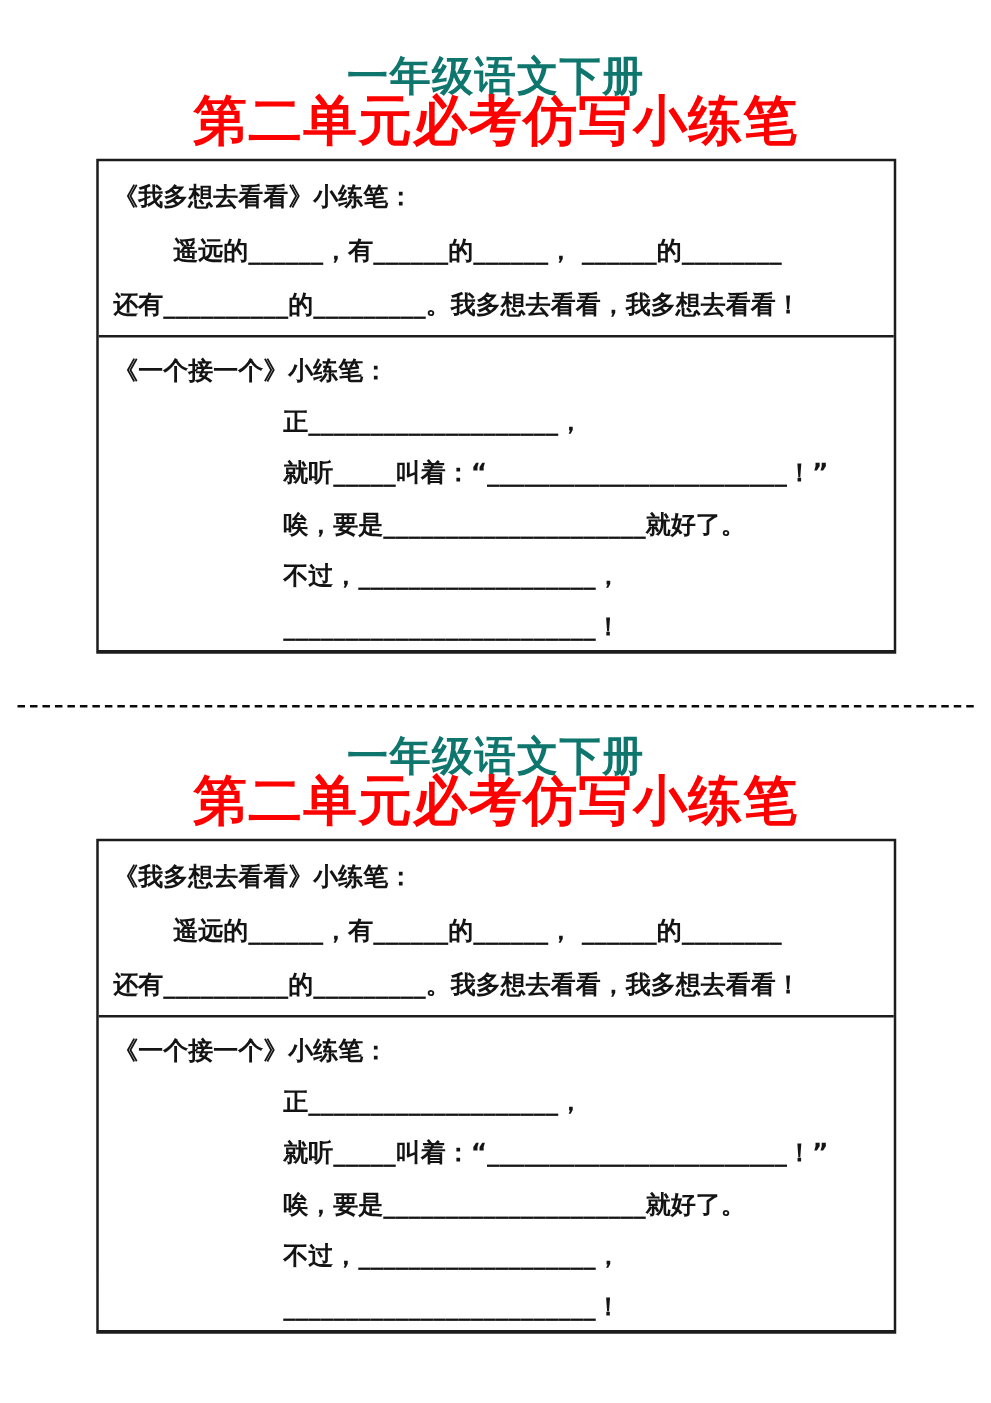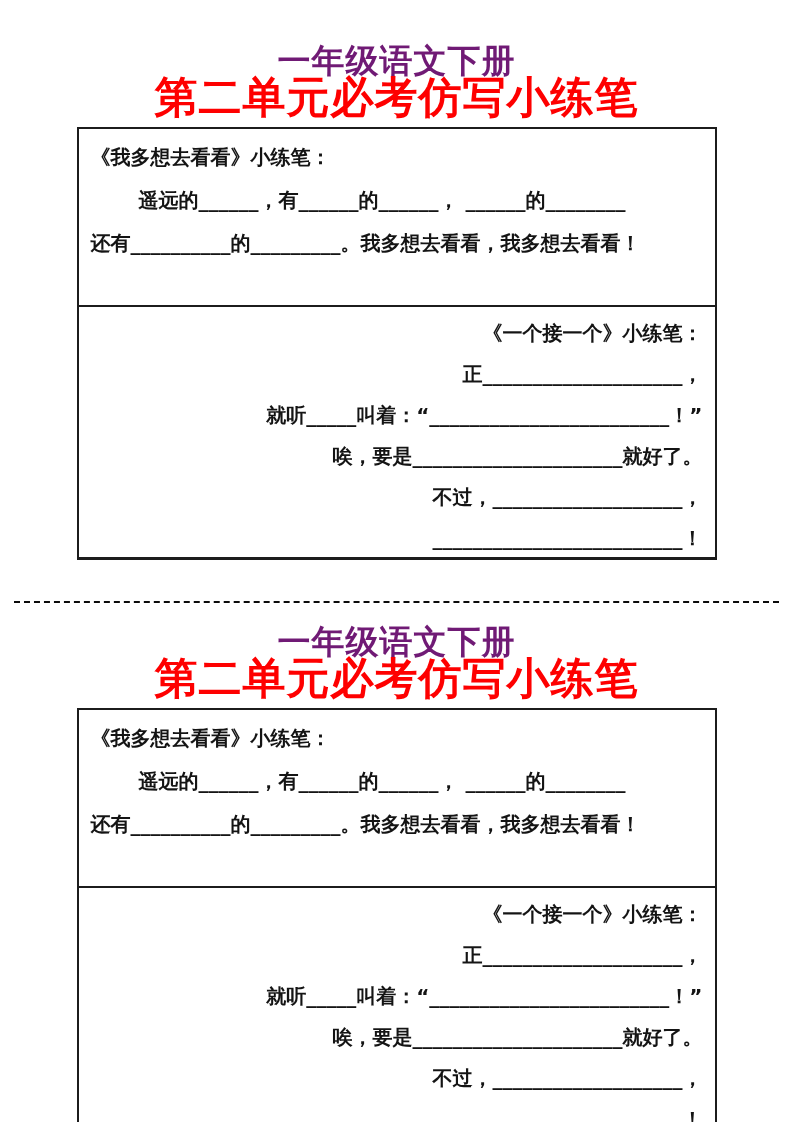--- a/index.html
+++ b/index.html
@@ -16,21 +16,21 @@
   }
   .half { }
   .half-top { padding-top: 42px; }
   .half-bottom { padding-top: 20px; }
 
   .titles { text-align: center; }
   .title-black {
     font-size: 33px;
     font-weight: bold;
     line-height: 37px;
-    color: #701a75;
+    color: #0f766e;
     letter-spacing: 1px;
   }
   .title-red {
     font-size: 43px;
     font-weight: bold;
     line-height: 36px;
     letter-spacing: 1px;
     
   }
 
@@ -43,29 +43,28 @@
     background: #ffffff;
   }
   .section {
     font-size: 20px;
     font-weight: bold;
     color: #141414;
     box-sizing: border-box;
     overflow: hidden;
   }
   .sec1 {
-    height: 176px;
+    height: 139px;
     padding: 7px 12px 0 12px;
   }
   .sec1 .line { line-height: 43px; white-space: nowrap; }
   .sec2 {
     border-top: 2px solid #1c1c1c;
     height: 252px;
     padding: 6px 12px 0 12px;
-    text-align: right;
   }
   .sec2 .line { line-height: 41px; white-space: nowrap; }
 
   .indent-a { padding-left: 48px; }
   .indent-b { padding-left: 136px; }
 
   .cut-line {
     height: 0;
     margin: 41px 14px 0 14px;
     border: none;

